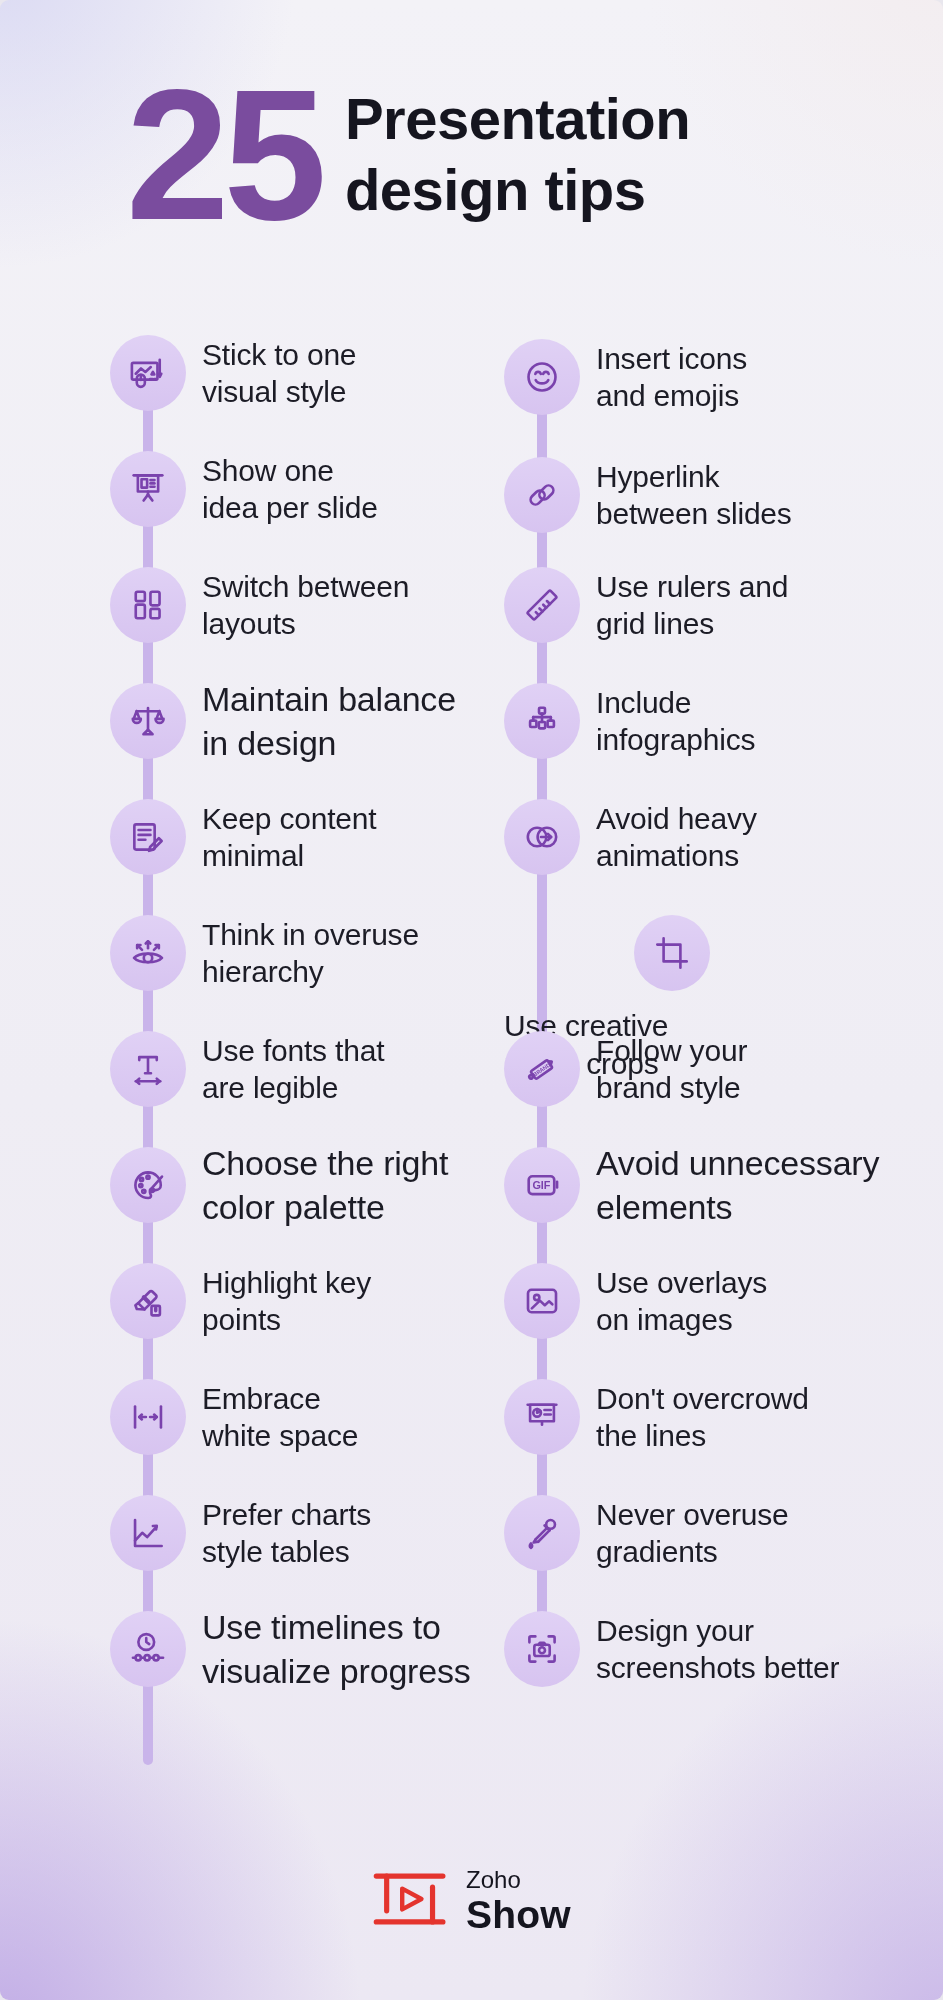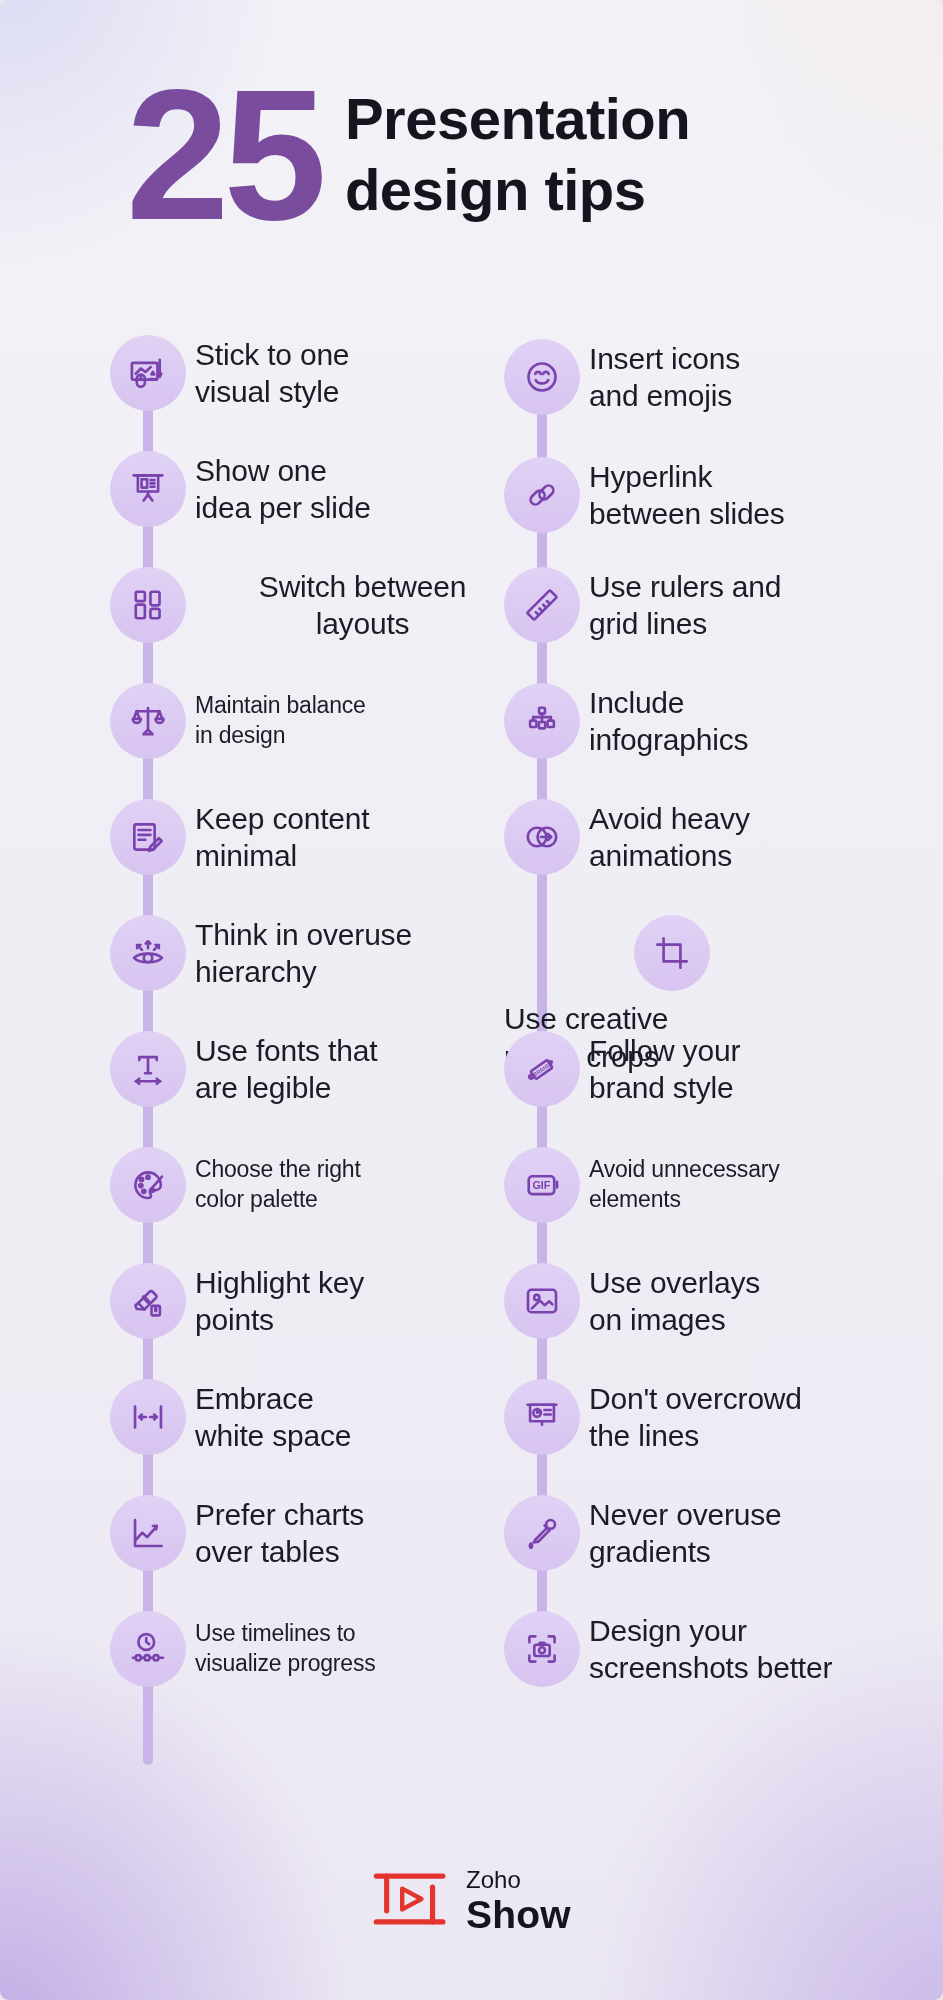--- a/index.html
+++ b/index.html
@@ -23,34 +23,34 @@
     font-size:58px;font-weight:700;color:#15151f;line-height:1.22;width:420px;
     letter-spacing:-0.5px;
   }
   .col{position:absolute;top:335px;width:760px;height:1520px;}
   .col-left{left:110px;}
   .col-right{left:504px;}
   .connector{position:absolute;left:33px;top:38px;width:10px;border-radius:6px;
     background:var(--connector,#c9b4ea);}
   .connector-left{height:1392px;}
   .connector-right{height:1276px;}
-  .item{position:absolute;left:0;display:flex;align-items:center;gap:9px;height:76px;}
+  .item{position:absolute;left:0;display:flex;align-items:center;gap:16px;height:76px;}
   .bubble{
     width:76px;height:76px;border-radius:50%;flex:none;
     background:linear-gradient(180deg,#e0d1f5 0%,#d7c4f0 100%);
     display:flex;align-items:center;justify-content:center;
     color:var(--icon-stroke,#7a42ad);
     position:relative;z-index:2;
   }
   .bubble svg{width:42px;height:42px;}
   .label{
     font-size:30px;font-weight:500;color:#1c1c26;line-height:1.25;
     white-space:pre-line;width:335px;letter-spacing:-0.2px;
   }
-  .item.small .label{font-size:23px;line-height:1.3;}
+  .item.small .label{font-size:34px;line-height:1.3;}
   .item.wide .label{width:650px;}
   .brand{position:absolute;top:1868px;left:50%;transform:translateX(-50%);
     display:flex;align-items:center;gap:20px;}
   .brand-icon{color:var(--brand-red,#e4342e);}
   .brand-text{display:flex;flex-direction:column;line-height:1;color:#15151f;}
   .brand-zoho{font-size:24px;font-weight:400;margin-bottom:3px;letter-spacing:0;}
   .brand-show{font-size:39px;font-weight:700;letter-spacing:0.2px;}
 </style>
 </head>
 <body>
@@ -91,21 +91,21 @@
             <line x1="13.4" y1="8.8" x2="15.7" y2="8.8"></line>
             <line x1="13.4" y1="10.7" x2="15.7" y2="10.7"></line>
             <line x1="12" y1="13.4" x2="12" y2="15.2"></line>
             <line x1="12" y1="15.2" x2="9.5" y2="18.6"></line>
             <line x1="12" y1="15.2" x2="14.5" y2="18.6"></line>
           </svg>
         </div>
         <div class="label">Show one
 idea per slide</div>
       </div>
-      <div class="item" style="top: 232px; text-align: center;">
+      <div class="item" style="top: 232px;">
         <div class="bubble">
           <svg viewBox="0 0 24 24" fill="none" stroke="currentColor" stroke-width="1.5" stroke-linecap="round" stroke-linejoin="round">
             <rect x="5" y="4.4" width="5.2" height="5.4" rx="1"></rect>
             <rect x="5" y="11.8" width="5.2" height="7.8" rx="1"></rect>
             <rect x="13.4" y="4.4" width="5.2" height="7.8" rx="1"></rect>
             <rect x="13.4" y="14.2" width="5.2" height="5.4" rx="1"></rect>
           </svg>
         </div>
         <div class="label">Switch between
 layouts</div>
@@ -208,21 +208,21 @@
       </div>
       <div class="item" style="top: 1160px;">
         <div class="bubble">
           <svg viewBox="0 0 24 24" fill="none" stroke="currentColor" stroke-width="1.5" stroke-linecap="round" stroke-linejoin="round">
             <path d="M4.6,4.6 V19.4 H19.8"></path>
             <path d="M4.6,16.4 l4.1,-4.5 2.8,2.4 5.4,-6"></path>
             <path d="M14.8,8 L17,7.9 16.6,10"></path>
           </svg>
         </div>
         <div class="label">Prefer charts
-over tables</div>
+style tables</div>
       </div>
       <div class="item small" style="top: 1276px;">
         <div class="bubble">
           <svg viewBox="0 0 24 24" fill="none" stroke="currentColor" stroke-width="1.5" stroke-linecap="round" stroke-linejoin="round">
             <circle cx="11" cy="8" r="4.5"></circle>
             <path d="M11,5.8 V8 L12.7,9.2"></path>
             <line x1="3.4" y1="17" x2="4.8" y2="17"></line>
             <circle cx="6.4" cy="17" r="1.5"></circle>
             <line x1="8" y1="17" x2="9.9" y2="17"></line>
             <circle cx="11.5" cy="17" r="1.5"></circle>

